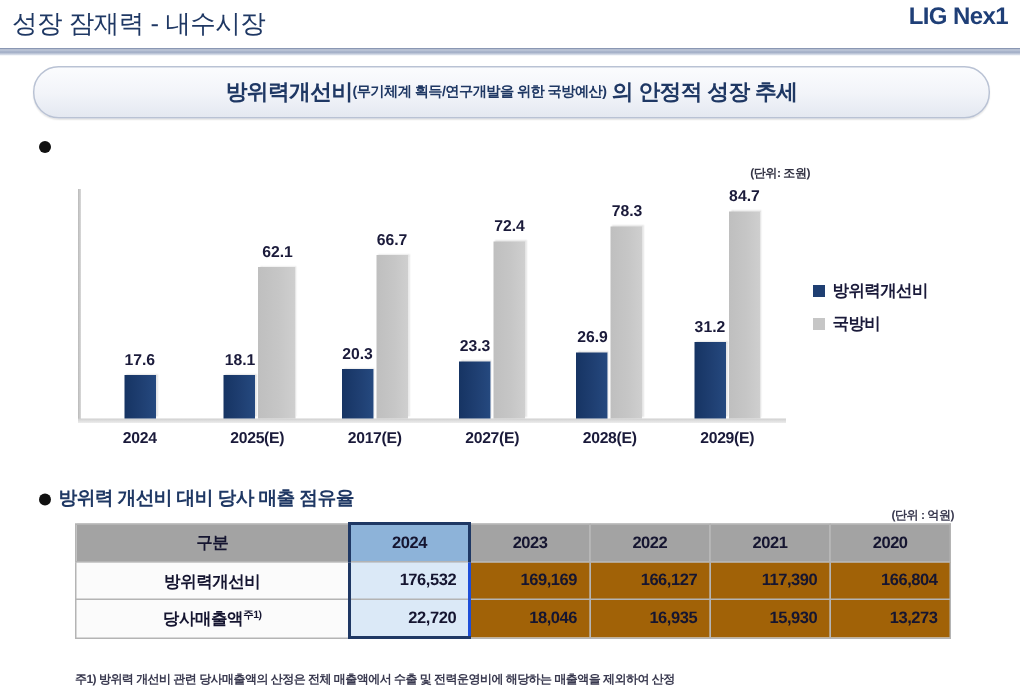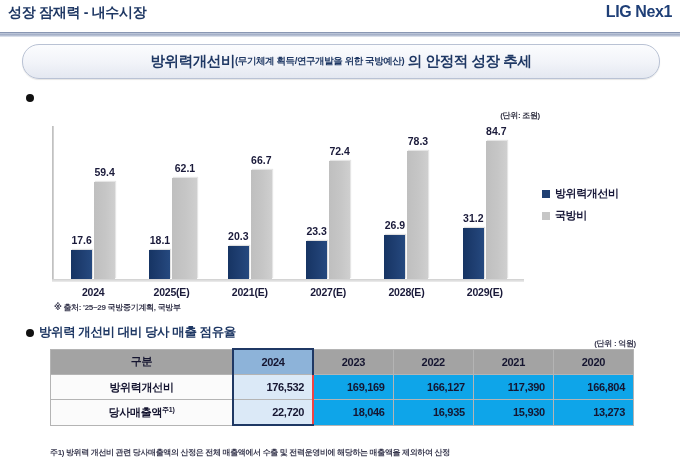--- a/index.html
+++ b/index.html
@@ -11,21 +11,21 @@
     overflow:hidden;
     position:relative;
   }
 
   
   #header{
     position:absolute;left:0;top:0;width:680px;height:36px;
   }
   #page-title{
     position:absolute;left:8px;top:4px;
-    font-size:14px;font-weight:bold;color:#1f3864;
+    font-size:17px;font-weight:normal;color:#1f3864;
     letter-spacing:-0.3px;white-space:nowrap;
   }
   #brand-logo{
     position:absolute;right:8px;top:3px;
     font-size:16px;font-weight:bold;color:#1f3f77;
     letter-spacing:-0.4px;
   }
   #header-rule{
     position:absolute;left:0;top:32px;width:680px;height:4px;
     background:linear-gradient(to bottom,#c5cede 0%,#9fabc4 45%,#e9edf4 100%);
@@ -144,31 +144,31 @@
     letter-spacing:-0.3px;
     padding:0 8px;
   }
   #share-table thead th{
     background:#a3a3a3;text-align:center;
   }
   #share-table tbody th{
     background:#fbfbfb;text-align:center;font-weight:bold;
   }
   #share-table tbody td{
-    text-align:right;background:#0ea5e9;
+    text-align:right;background:#a16207;
   }
   #share-table .col-label{width:165px;}
   #share-table .hl-head{
     background:#8db3d9;text-align:center;
     border-left:2px solid #1f3864;border-right:2px solid #1f3864;
     border-top:2px solid #1f3864;
   }
   #share-table .hl-cell{
     background:#dbe9f7;
-    border-left:2px solid #1f3864;border-right:2px solid #ef4444;
+    border-left:2px solid #1f3864;border-right:2px solid #1d4ed8;
   }
   #share-table tbody tr:last-child .hl-cell{border-bottom:2px solid #1f3864;}
   .sup{font-size:7px;vertical-align:4px;}
   #table-note{
     position:absolute;left:50px;top:447px;
     font-size:8px;font-weight:bold;color:#3a3a50;letter-spacing:-0.35px;
     white-space:nowrap;
   }
 </style>
 </head>
@@ -194,25 +194,20 @@
   <div id="plot">
     <div id="axis-y"></div>
     <div id="axis-x"></div>
     <div id="bars">
         <div class="group">
           <div class="bar-wrap">
             <div class="bar navy" style="height: 19.1304%;">
               <span class="bar-label">17.6</span>
             </div>
           </div>
-          <div class="bar-wrap">
-            <div class="bar gray" style="height: 64.5652%;">
-              <span class="bar-label">59.4</span>
-            </div>
-          </div>
         </div>
         <div class="group">
           <div class="bar-wrap">
             <div class="bar navy" style="height: 19.6739%;">
               <span class="bar-label">18.1</span>
             </div>
           </div>
           <div class="bar-wrap">
             <div class="bar gray" style="height: 67.5%; padding-left: 25px;">
               <span class="bar-label">62.1</span>
@@ -266,27 +261,26 @@
               <span class="bar-label">84.7</span>
             </div>
           </div>
         </div>
       </div>
   </div>
 
   <div id="xlabels">
       <div class="xlabel">2024</div>
       <div class="xlabel">2025(E)</div>
-      <div class="xlabel">2021(E)</div>
+      <div class="xlabel">2017(E)</div>
       <div class="xlabel">2027(E)</div>
       <div class="xlabel">2028(E)</div>
       <div class="xlabel">2029(E)</div>
     </div>
 
-  <div id="chart-source">※ 출처: '25~29 국방중기계획, 국방부</div>
 
   <div id="legend">
       <div class="legend-row">
         <span class="legend-swatch navy"></span>
         <span>방위력개선비</span>
       </div>
       <div class="legend-row">
         <span class="legend-swatch gray"></span>
         <span>국방비</span>
       </div>

